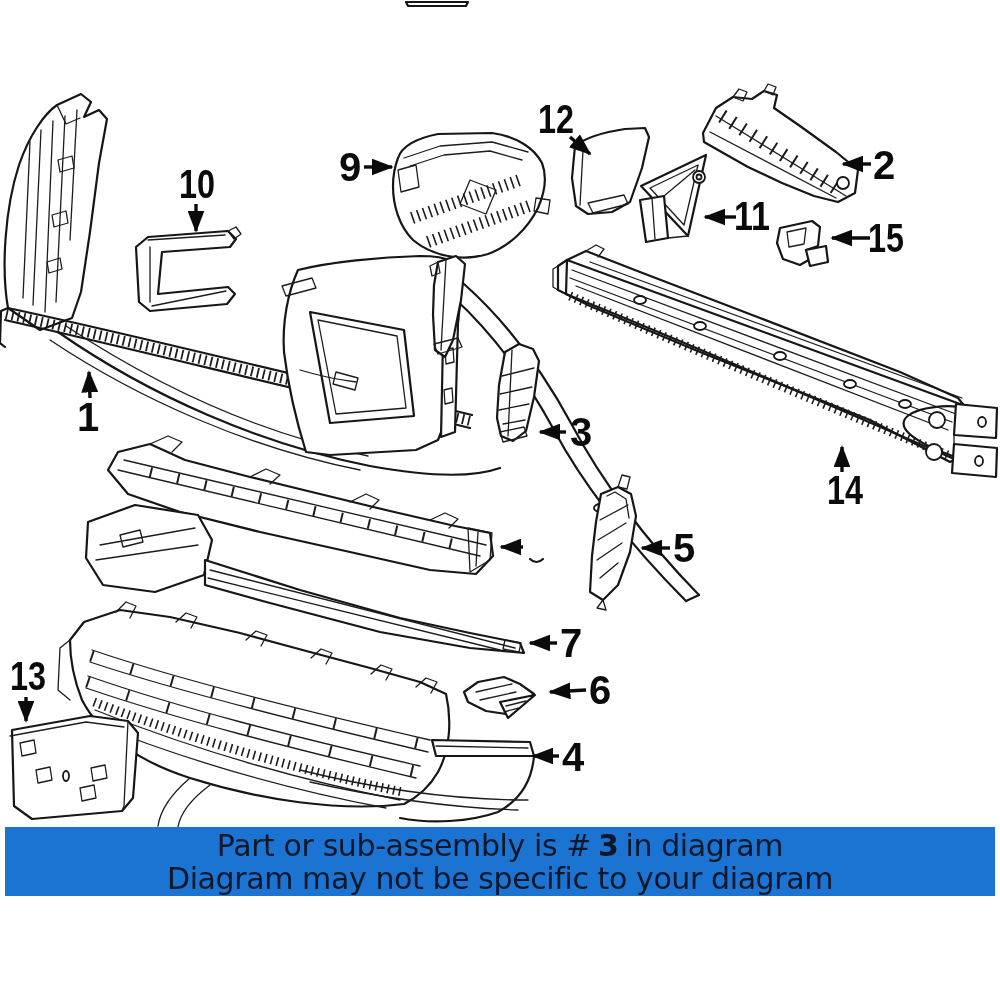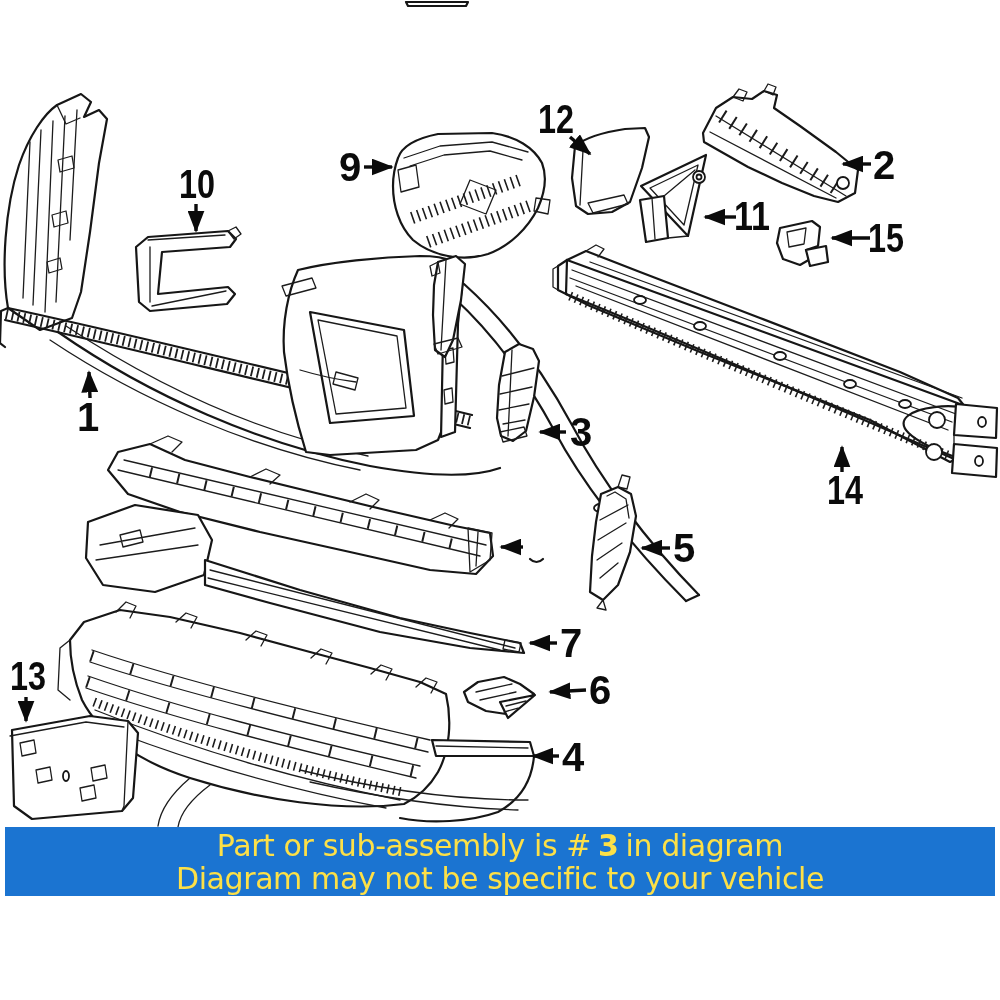--- a/index.html
+++ b/index.html
@@ -260,18 +260,18 @@
         <g>
           <line x1="870" y1="238" x2="832" y2="238" class="callout-line" marker-end="url(#ah)"></line>
           <text x="886" y="252" class="callout-num" textLength="36" lengthAdjust="spacingAndGlyphs">15</text>
         </g>
         <g>
           <line x1="523" y1="547" x2="501" y2="547" class="callout-line" marker-end="url(#ah)"></line>
         </g>
       </g>
 </svg>
 
-<div class="banner" style="background: rgb(27, 116, 209); color: #fde047;">
+<div class="banner" style="background: rgb(27, 116, 209); color: #0f172a;">
   <div class="banner-line"><span>Part or sub-assembly is #</span><span class="num">3</span><span>in diagram</span></div>
-  <div class="banner-line">Diagram may not be specific to your vehicle</div>
+  <div class="banner-line">Diagram may not be specific to your diagram</div>
 </div>
 
 </div>
 
 </body></html>

